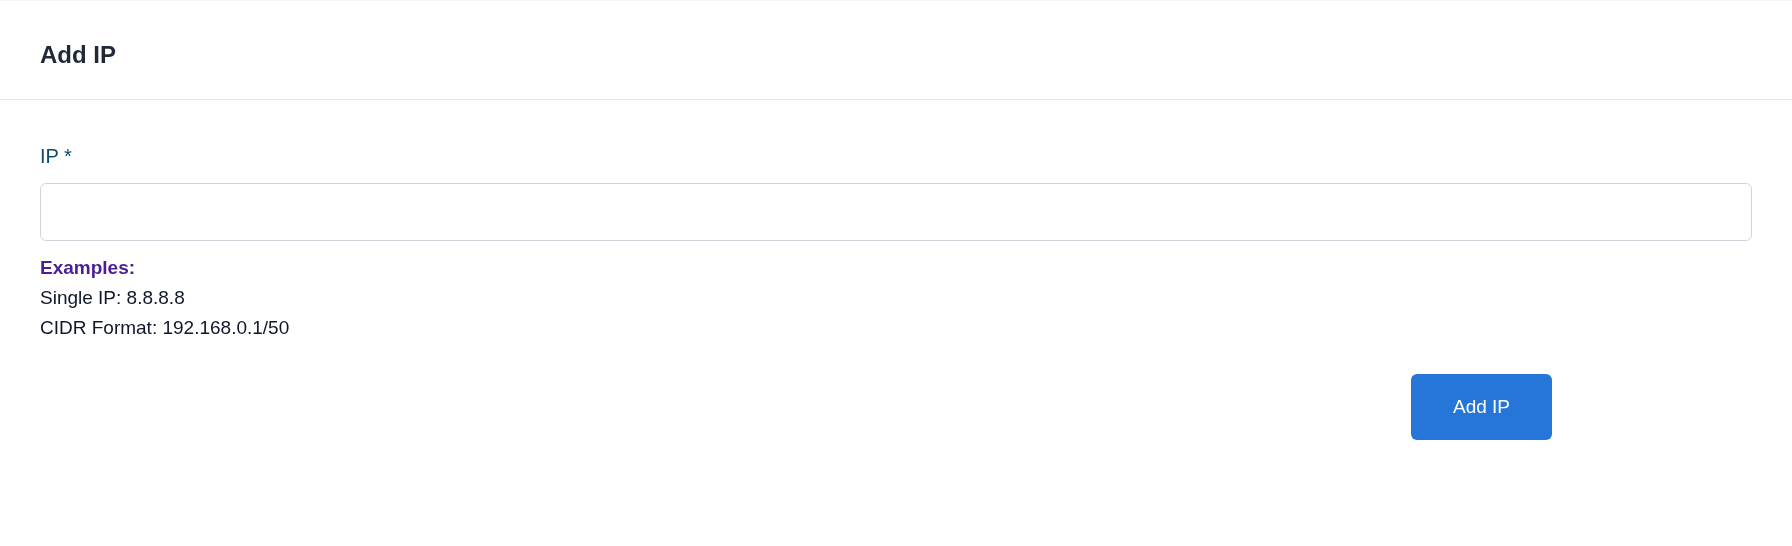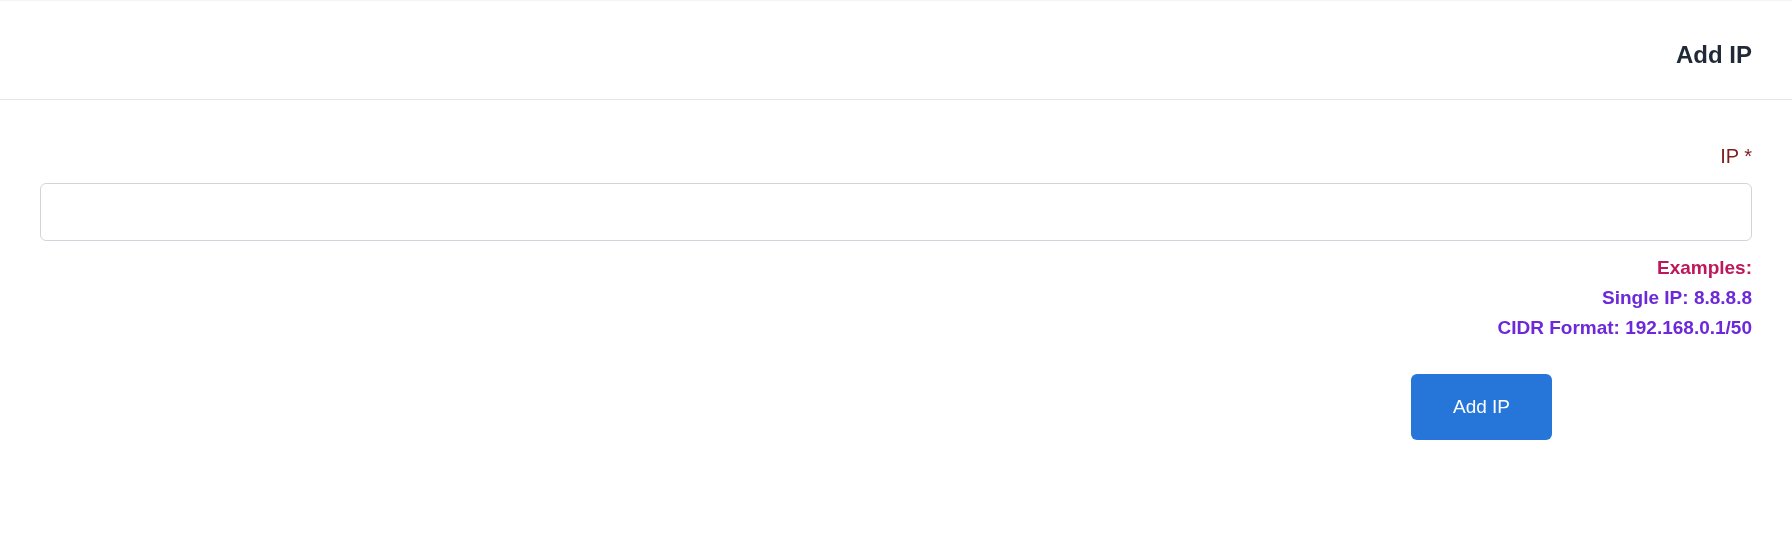--- a/index.html
+++ b/index.html
@@ -1,19 +1,18 @@
 <!DOCTYPE html>
 <html><head>
   <meta charset="utf-8">
   <style>
     * {
       box-sizing: border-box;
       margin: 0;
       padding: 0;
-      text-align: right;
     }
     body {
       font-family: -apple-system, BlinkMacSystemFont, "Segoe UI", Helvetica, Arial, sans-serif;
       background: #ffffff;
       width: 1792px;
     }
     .header {
       padding: 40px 40px 30px 40px;
       border-bottom: 1px solid #e5e7eb;
       border-top: 1px solid #f3f4f6;
@@ -21,48 +20,48 @@
     .header-title {
       font-size: 24px;
       font-weight: 700;
       color: #1f2937;
     }
     .content {
       padding: 45px 40px 40px 40px;
     }
     .field-label {
       font-size: 20px;
-      color: #7f1d1d;
+      color: #0c4a6e;
       margin-bottom: 15px;
       display: block;
     }
     .text-input {
       width: 100%;
       height: 58px;
       border: 1px solid #d1d5db;
       border-radius: 6px;
       padding: 0 16px;
       font-size: 18px;
       outline: none;
       background: #ffffff;
     }
     .help-text {
       margin-top: 16px;
     }
     .help-heading {
       font-size: 19px;
       font-weight: 600;
-      color: #be185d;
+      color: #4c1d95;
       margin-bottom: 8px;
     }
     .help-line {
       font-size: 19px;
-      color: #6d28d9;
+      color: #0f172a;
       margin-bottom: 8px;
-      font-weight: 700;
+      font-weight: 400;
     }
     .button-row {
       display: flex;
       justify-content: flex-end;
       margin-top: 35px;
       padding-right: 200px;
     }
     .primary-button {
       background: #2676d9;
       color: #ffffff;

